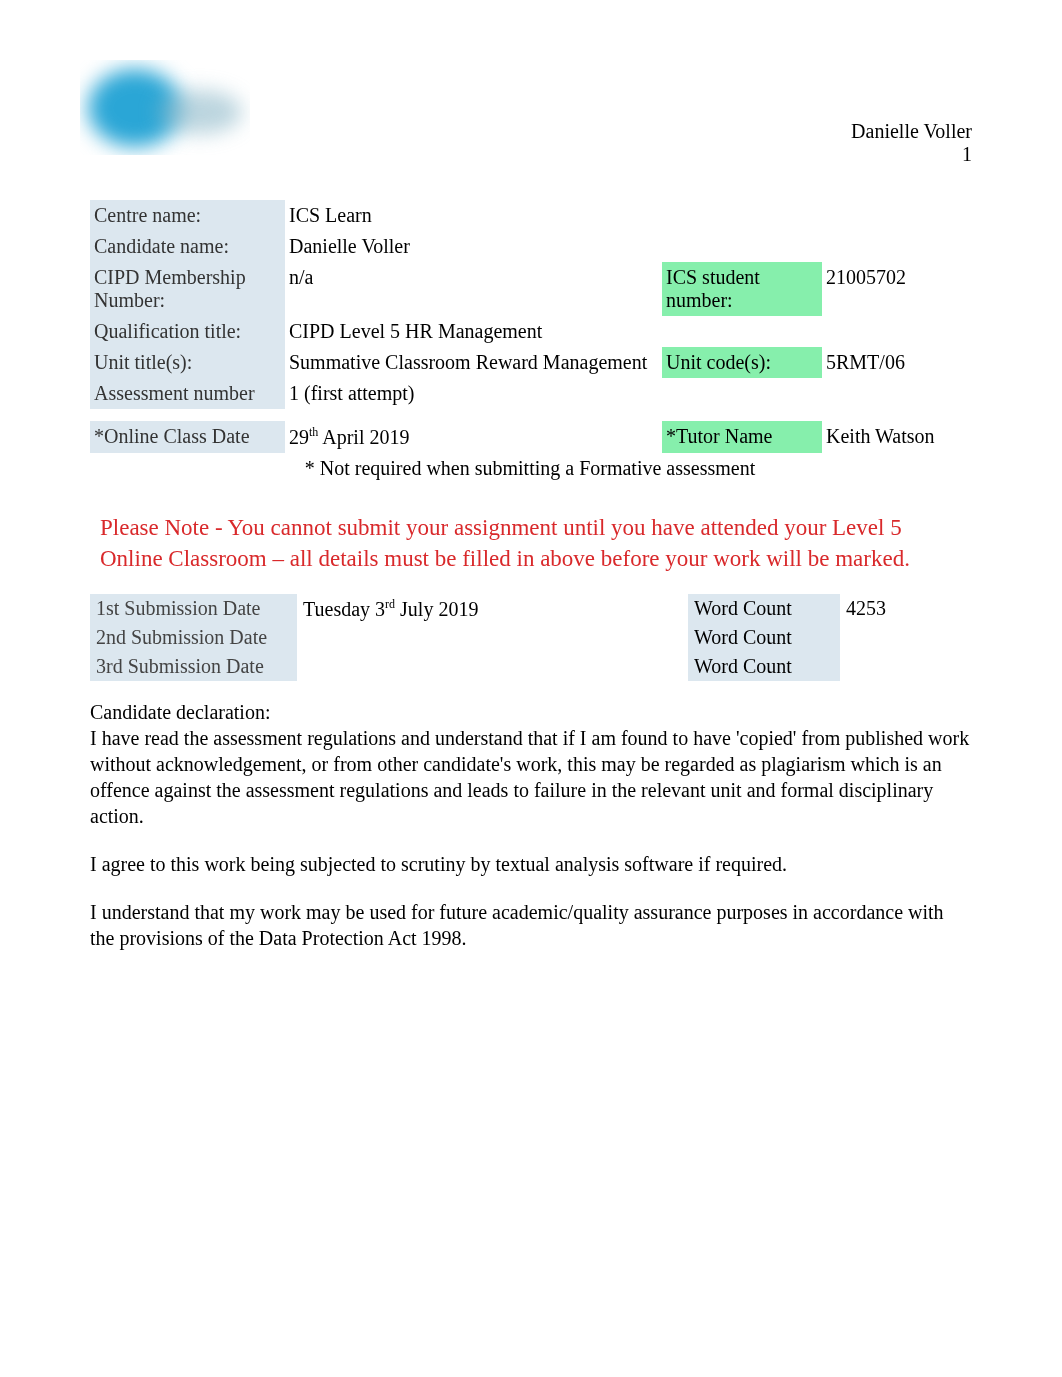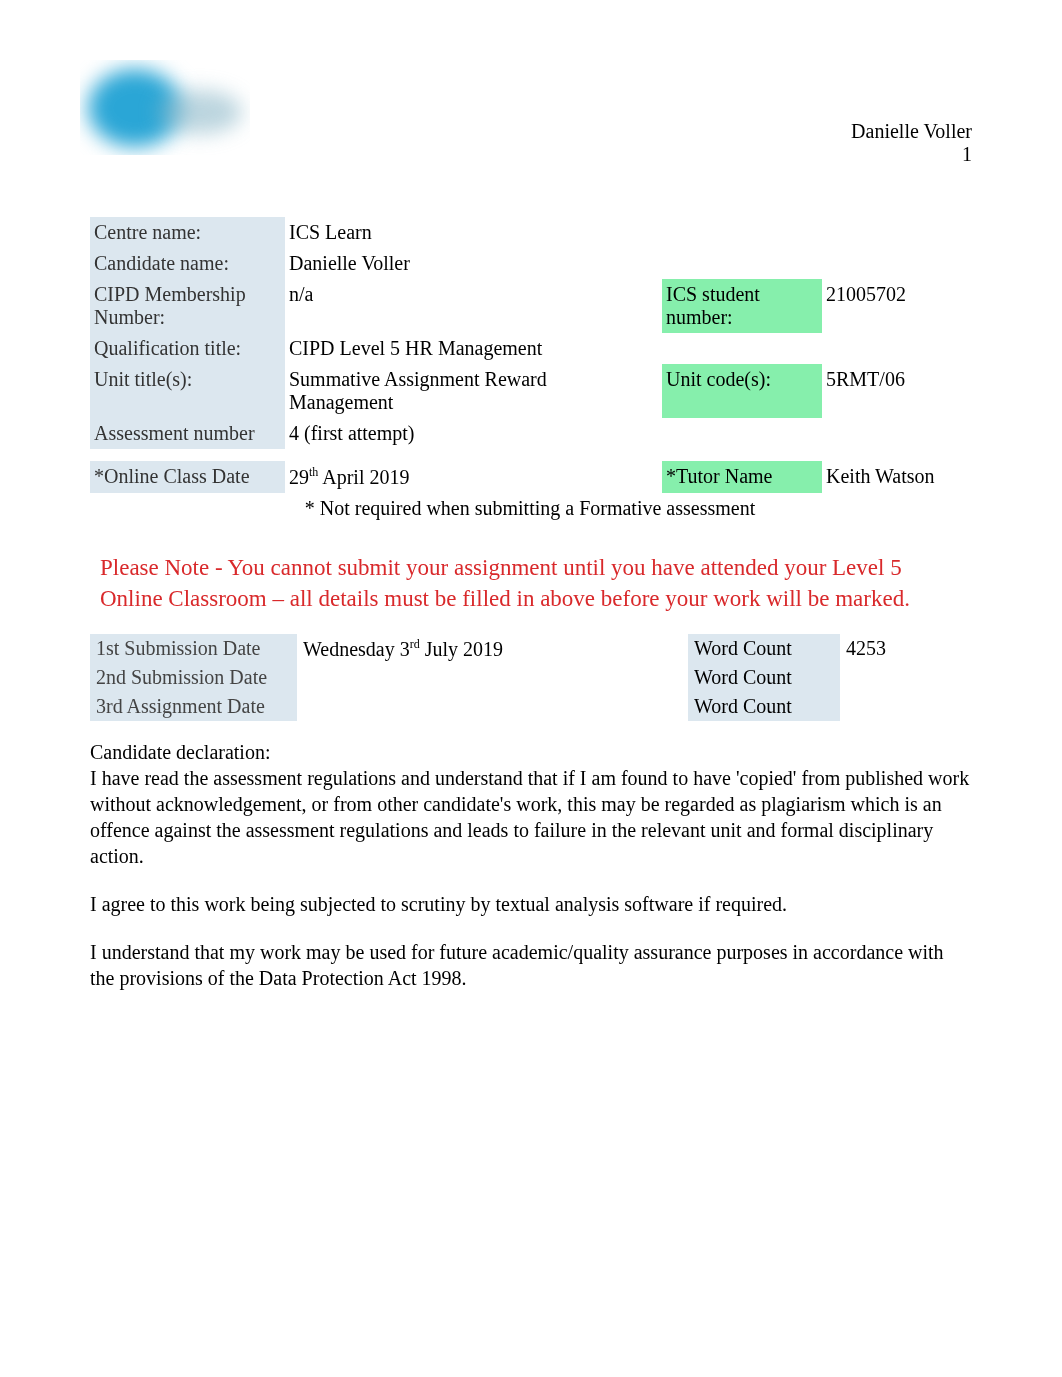--- a/index.html
+++ b/index.html
@@ -25,21 +25,21 @@
   .header-right {
     position: absolute;
     right: 90px;
     top: 120px;
     text-align: right;
     font-size: 20px;
   }
   .info-table {
     width: 100%;
     border-collapse: collapse;
-    margin-top: 62px;
+    margin-top: 45px;
   }
   .info-table td {
     padding: 4px 6px 4px 4px;
     vertical-align: top;
     font-size: 20px;
   }
   .label-cell {
     background: #dce7ef;
     width: 185px;
     color: #333;
@@ -136,27 +136,27 @@
       <td class="val-cell">n/a</td>
       <td class="label-cell2">ICS student number:</td>
       <td class="val-cell2">21005702</td>
     </tr>
     <tr>
       <td class="label-cell">Qualification title:</td>
       <td class="val-cell" colspan="3">CIPD Level 5 HR Management</td>
     </tr>
     <tr>
       <td class="label-cell">Unit title(s):</td>
-      <td class="val-cell">Summative Assignment Reward Management</td>
+      <td class="val-cell">Summative Classroom Reward Management</td>
       <td class="label-cell2">Unit code(s):</td>
       <td class="val-cell2">5RMT/06</td>
     </tr>
     <tr>
       <td class="label-cell">Assessment number</td>
-      <td class="val-cell" colspan="3">4 (first attempt)</td>
+      <td class="val-cell" colspan="3">1 (first attempt)</td>
     </tr>
     <tr>
           <td colspan="4" style="padding:6px"></td>
         </tr>
     <tr>
       <td class="label-cell">*Online Class Date</td>
       <td class="val-cell">
         <span>29</span><sup>th</sup><span> April 2019</span>
       </td>
       <td class="label-cell2">*Tutor Name</td>
@@ -170,33 +170,33 @@
 
   <div class="red-note">
     <span class="lead">Please Note</span><span>   - You cannot submit your assignment until you have attended your Level 5 Online Classroom – all details must be filled in above before your work will be marked.</span>
   </div>
 
   <table class="submission-table">
     <tbody>
         <tr>
       <td class="sub-label">1st Submission Date</td>
       <td class="sub-val">
-        <span>Wednesday 3</span><sup>rd</sup><span> July 2019</span>
+        <span>Tuesday 3</span><sup>rd</sup><span> July 2019</span>
       </td>
       <td class="wc-label">Word Count</td>
       <td class="sub-val" style="width:120px">4253</td>
     </tr>
     <tr>
       <td class="sub-label">2nd Submission Date</td>
       <td class="sub-val"></td>
       <td class="wc-label">Word Count</td>
       <td class="sub-val"></td>
     </tr>
     <tr>
-      <td class="sub-label">3rd Assignment Date</td>
+      <td class="sub-label">3rd Submission Date</td>
       <td class="sub-val"></td>
       <td class="wc-label">Word Count</td>
       <td class="sub-val"></td>
     </tr>
   </tbody>
     </table>
 
   <div class="declaration">
     <div>Candidate declaration:</div>
     <p>I have read the assessment regulations and understand that if I am found to have 'copied' from published work without acknowledgement, or from other candidate's work, this may be regarded as plagiarism which is an offence against the assessment regulations and leads to failure in the relevant unit and formal disciplinary action.</p>

